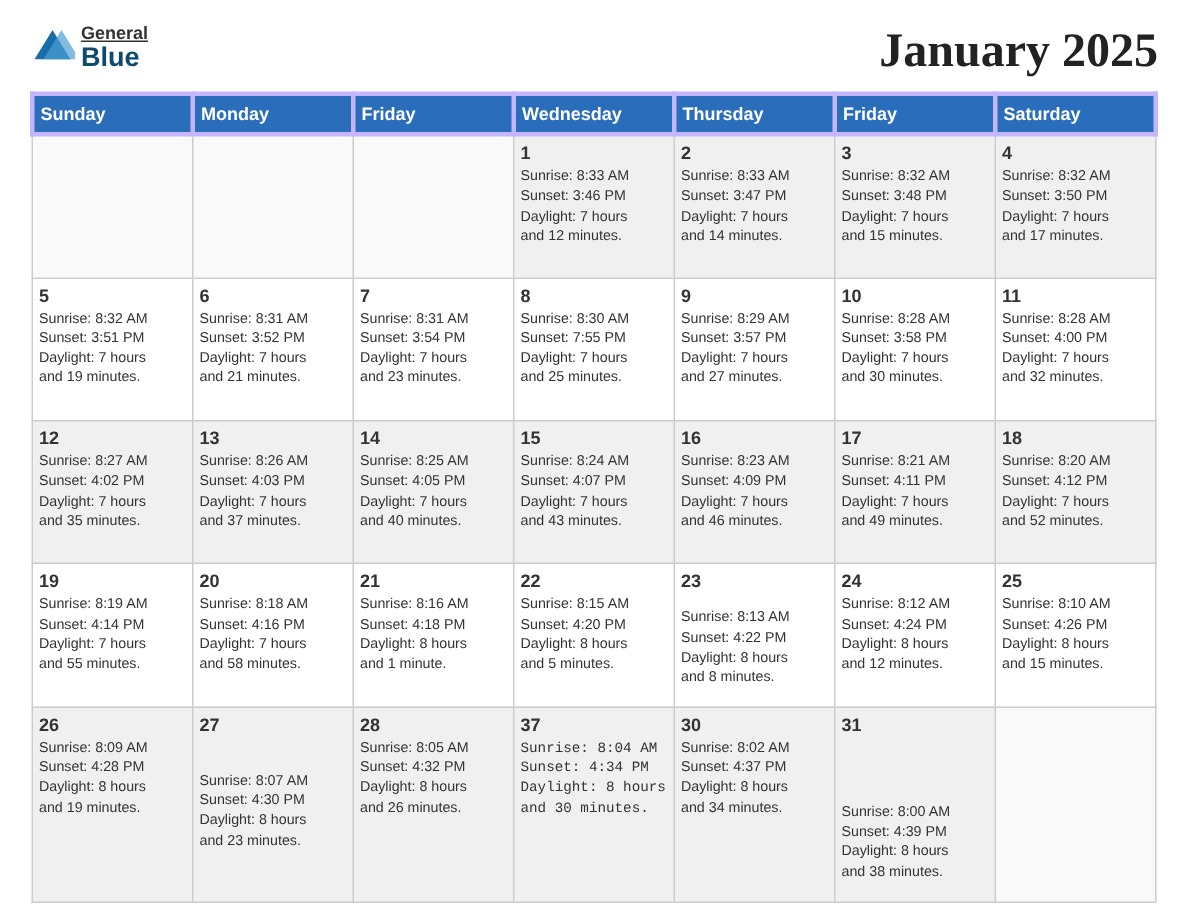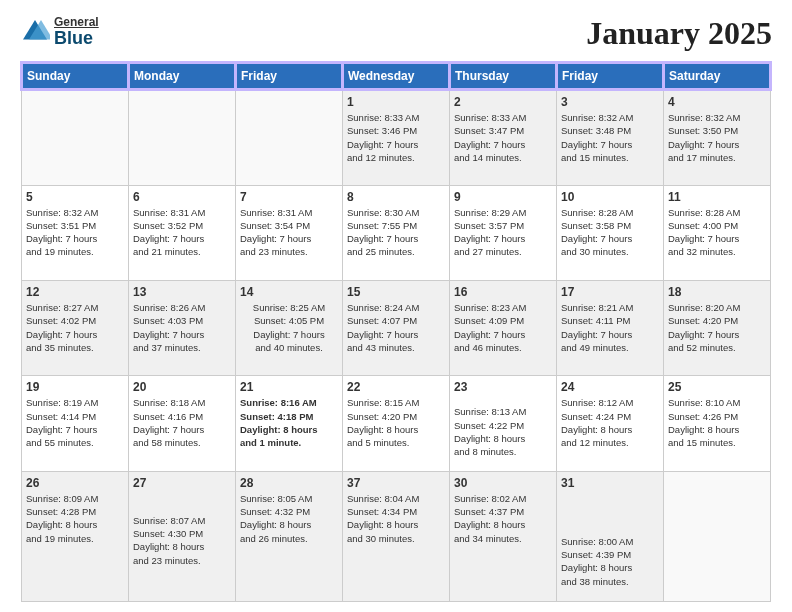--- a/index.html
+++ b/index.html
@@ -235,21 +235,21 @@
           </td>
           <td>
             <span class="day-number">13</span>
             <div class="day-info" style="white-space: pre-line;">Sunrise: 8:26 AM
 Sunset: 4:03 PM
 Daylight: 7 hours
 and 37 minutes.</div>
           </td>
           <td>
             <span class="day-number">14</span>
-            <div class="day-info" style="white-space: pre-line; text-align: center;">Sunrise: 8:25 AM
+            <div class="day-info" style="white-space: pre-line;">Sunrise: 8:25 AM
 Sunset: 4:05 PM
 Daylight: 7 hours
 and 40 minutes.</div>
           </td>
           <td>
             <span class="day-number">15</span>
             <div class="day-info" style="white-space: pre-line;">Sunrise: 8:24 AM
 Sunset: 4:07 PM
 Daylight: 7 hours
 and 43 minutes.</div>
@@ -264,21 +264,21 @@
           <td>
             <span class="day-number">17</span>
             <div class="day-info" style="white-space: pre-line;">Sunrise: 8:21 AM
 Sunset: 4:11 PM
 Daylight: 7 hours
 and 49 minutes.</div>
           </td>
           <td>
             <span class="day-number">18</span>
             <div class="day-info" style="white-space: pre-line;">Sunrise: 8:20 AM
-Sunset: 4:20 PM
+Sunset: 4:12 PM
 Daylight: 7 hours
 and 52 minutes.</div>
           </td>
         </tr>
         <tr class="row-white">
           <td>
             <span class="day-number">19</span>
             <div class="day-info" style="white-space: pre-line;">Sunrise: 8:19 AM
 Sunset: 4:14 PM
 Daylight: 7 hours
@@ -286,21 +286,21 @@
           </td>
           <td>
             <span class="day-number">20</span>
             <div class="day-info" style="white-space: pre-line;">Sunrise: 8:18 AM
 Sunset: 4:16 PM
 Daylight: 7 hours
 and 58 minutes.</div>
           </td>
           <td>
             <span class="day-number">21</span>
-            <div class="day-info" style="white-space: pre-line; font-weight: bold;">Sunrise: 8:16 AM
+            <div class="day-info" style="white-space: pre-line;">Sunrise: 8:16 AM
 Sunset: 4:18 PM
 Daylight: 8 hours
 and 1 minute.</div>
           </td>
           <td>
             <span class="day-number">22</span>
             <div class="day-info" style="white-space: pre-line;">Sunrise: 8:15 AM
 Sunset: 4:20 PM
 Daylight: 8 hours
 and 5 minutes.</div>
@@ -344,21 +344,21 @@
           </td>
           <td>
             <span class="day-number">28</span>
             <div class="day-info" style="white-space: pre-line;">Sunrise: 8:05 AM
 Sunset: 4:32 PM
 Daylight: 8 hours
 and 26 minutes.</div>
           </td>
           <td>
             <span class="day-number">37</span>
-            <div class="day-info" style="white-space: pre-line;">Sunrise: 8:04 AM
+            <div class="day-info" style="white-space: pre-line; font-family: Liberation Mono, monospace;">Sunrise: 8:04 AM
 Sunset: 4:34 PM
 Daylight: 8 hours
 and 30 minutes.</div>
           </td>
           <td>
             <span class="day-number">30</span>
             <div class="day-info" style="white-space: pre-line;">Sunrise: 8:02 AM
 Sunset: 4:37 PM
 Daylight: 8 hours
 and 34 minutes.</div>

